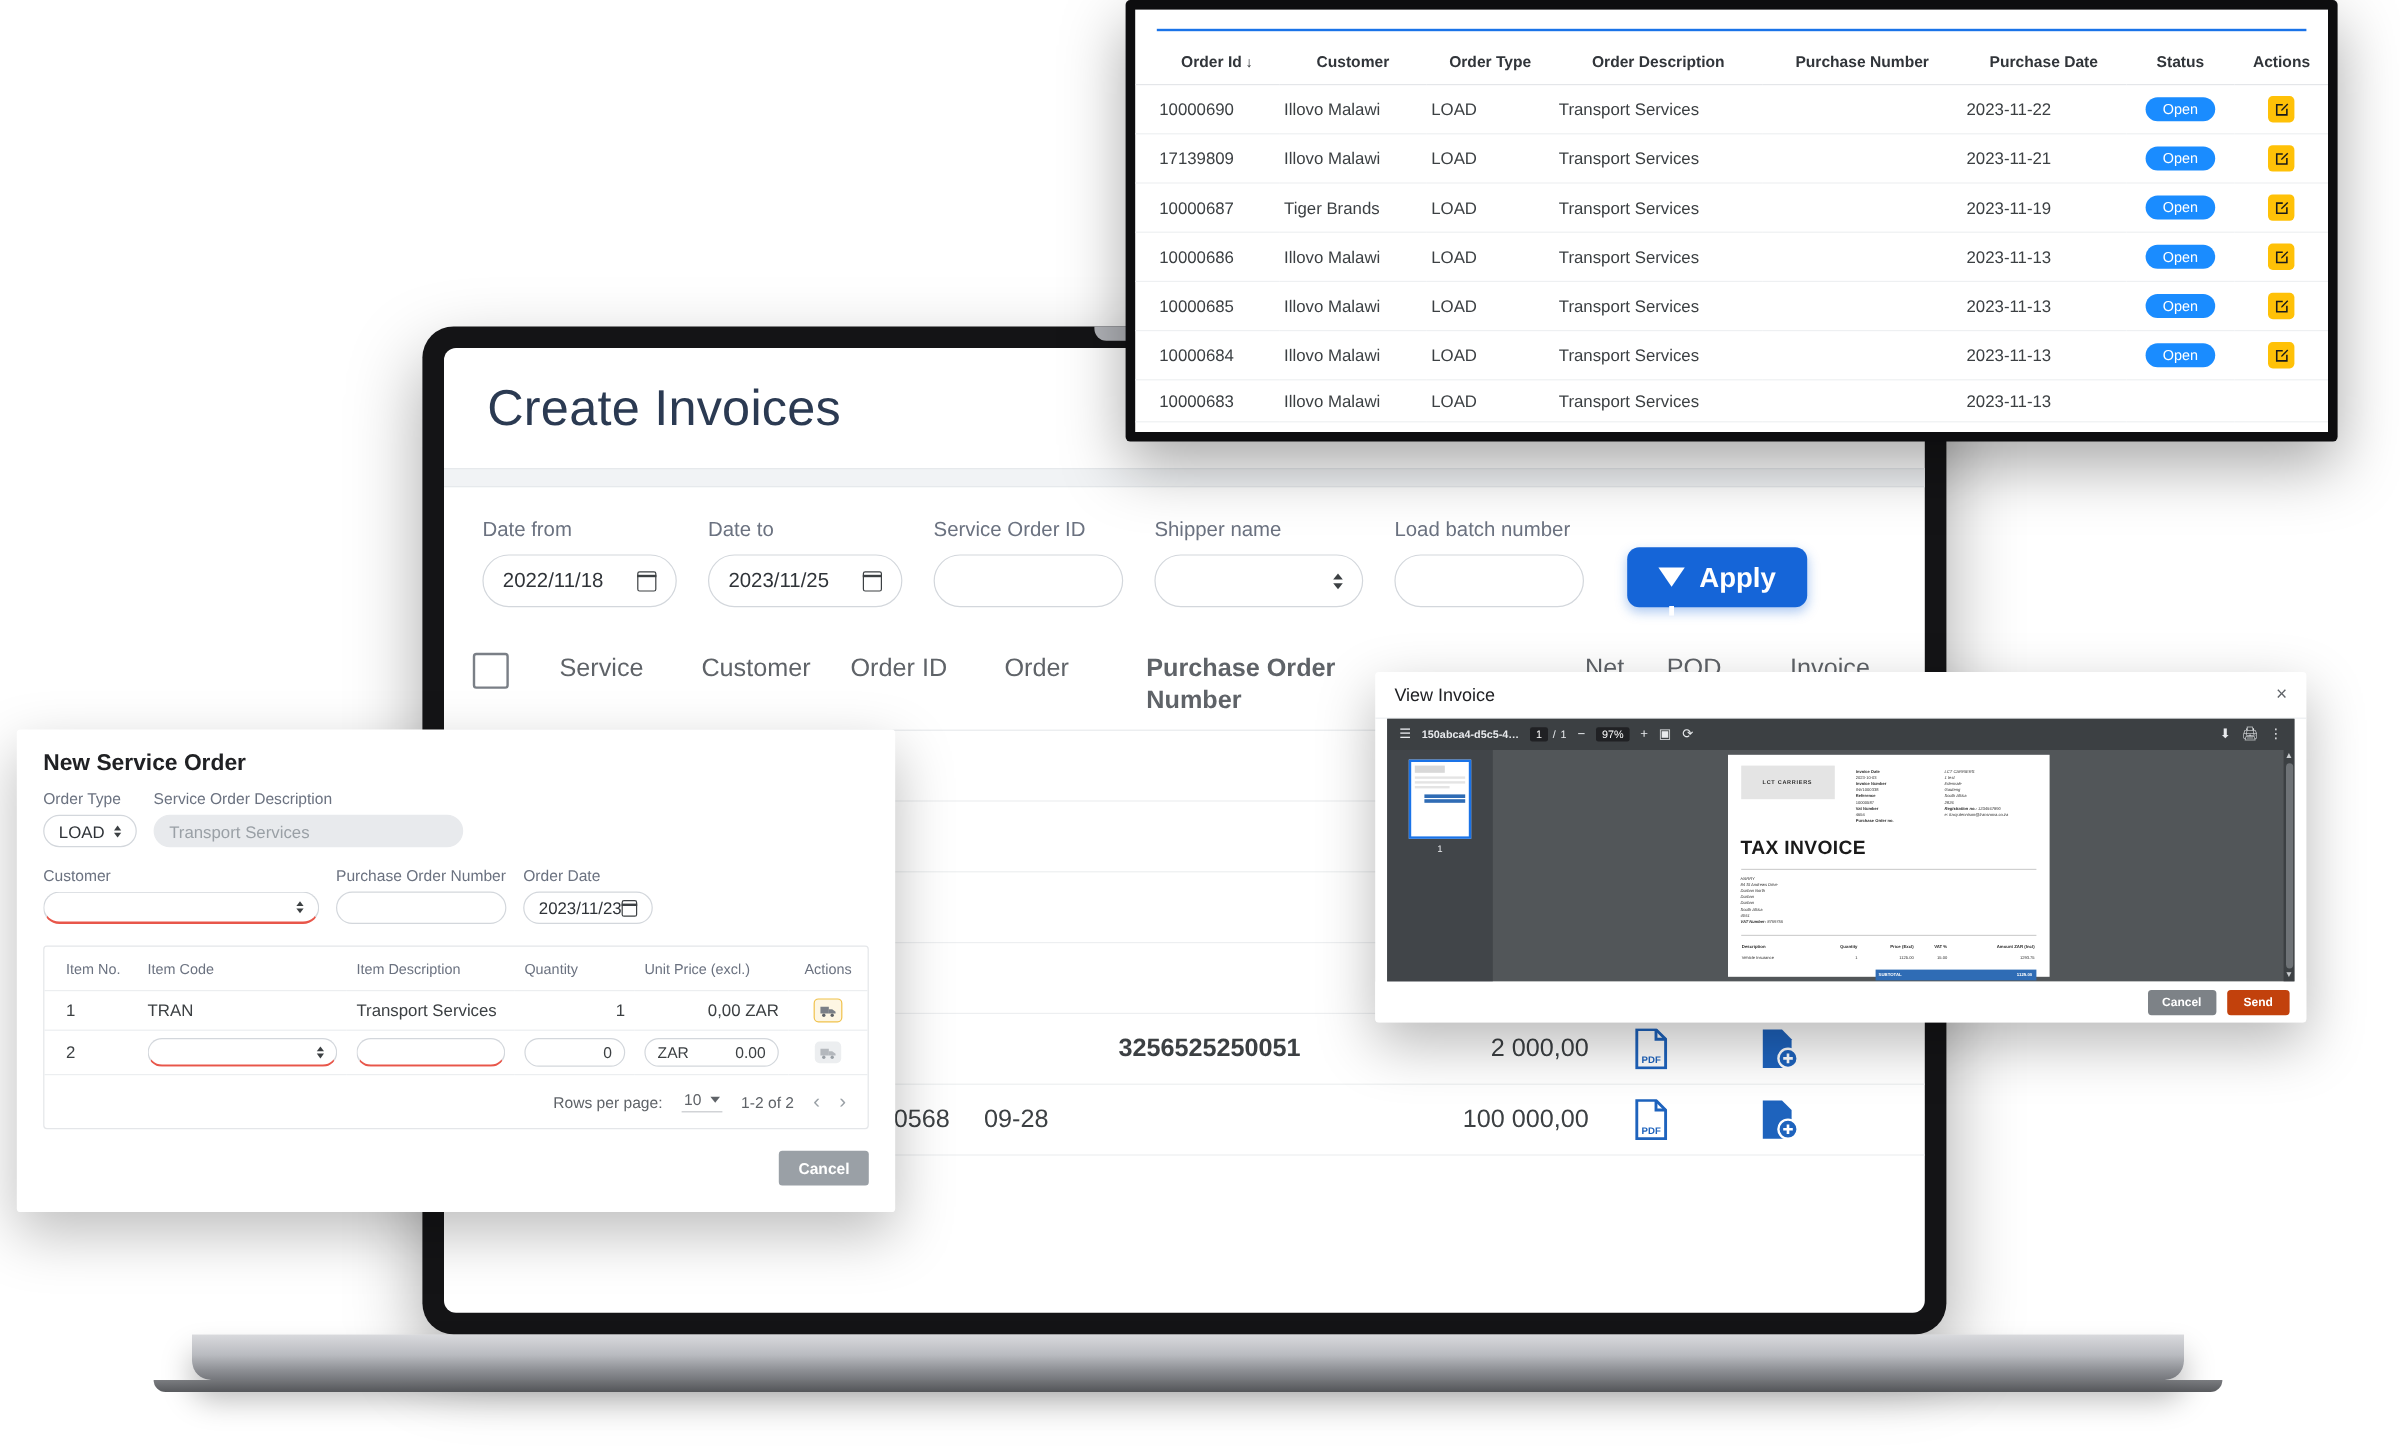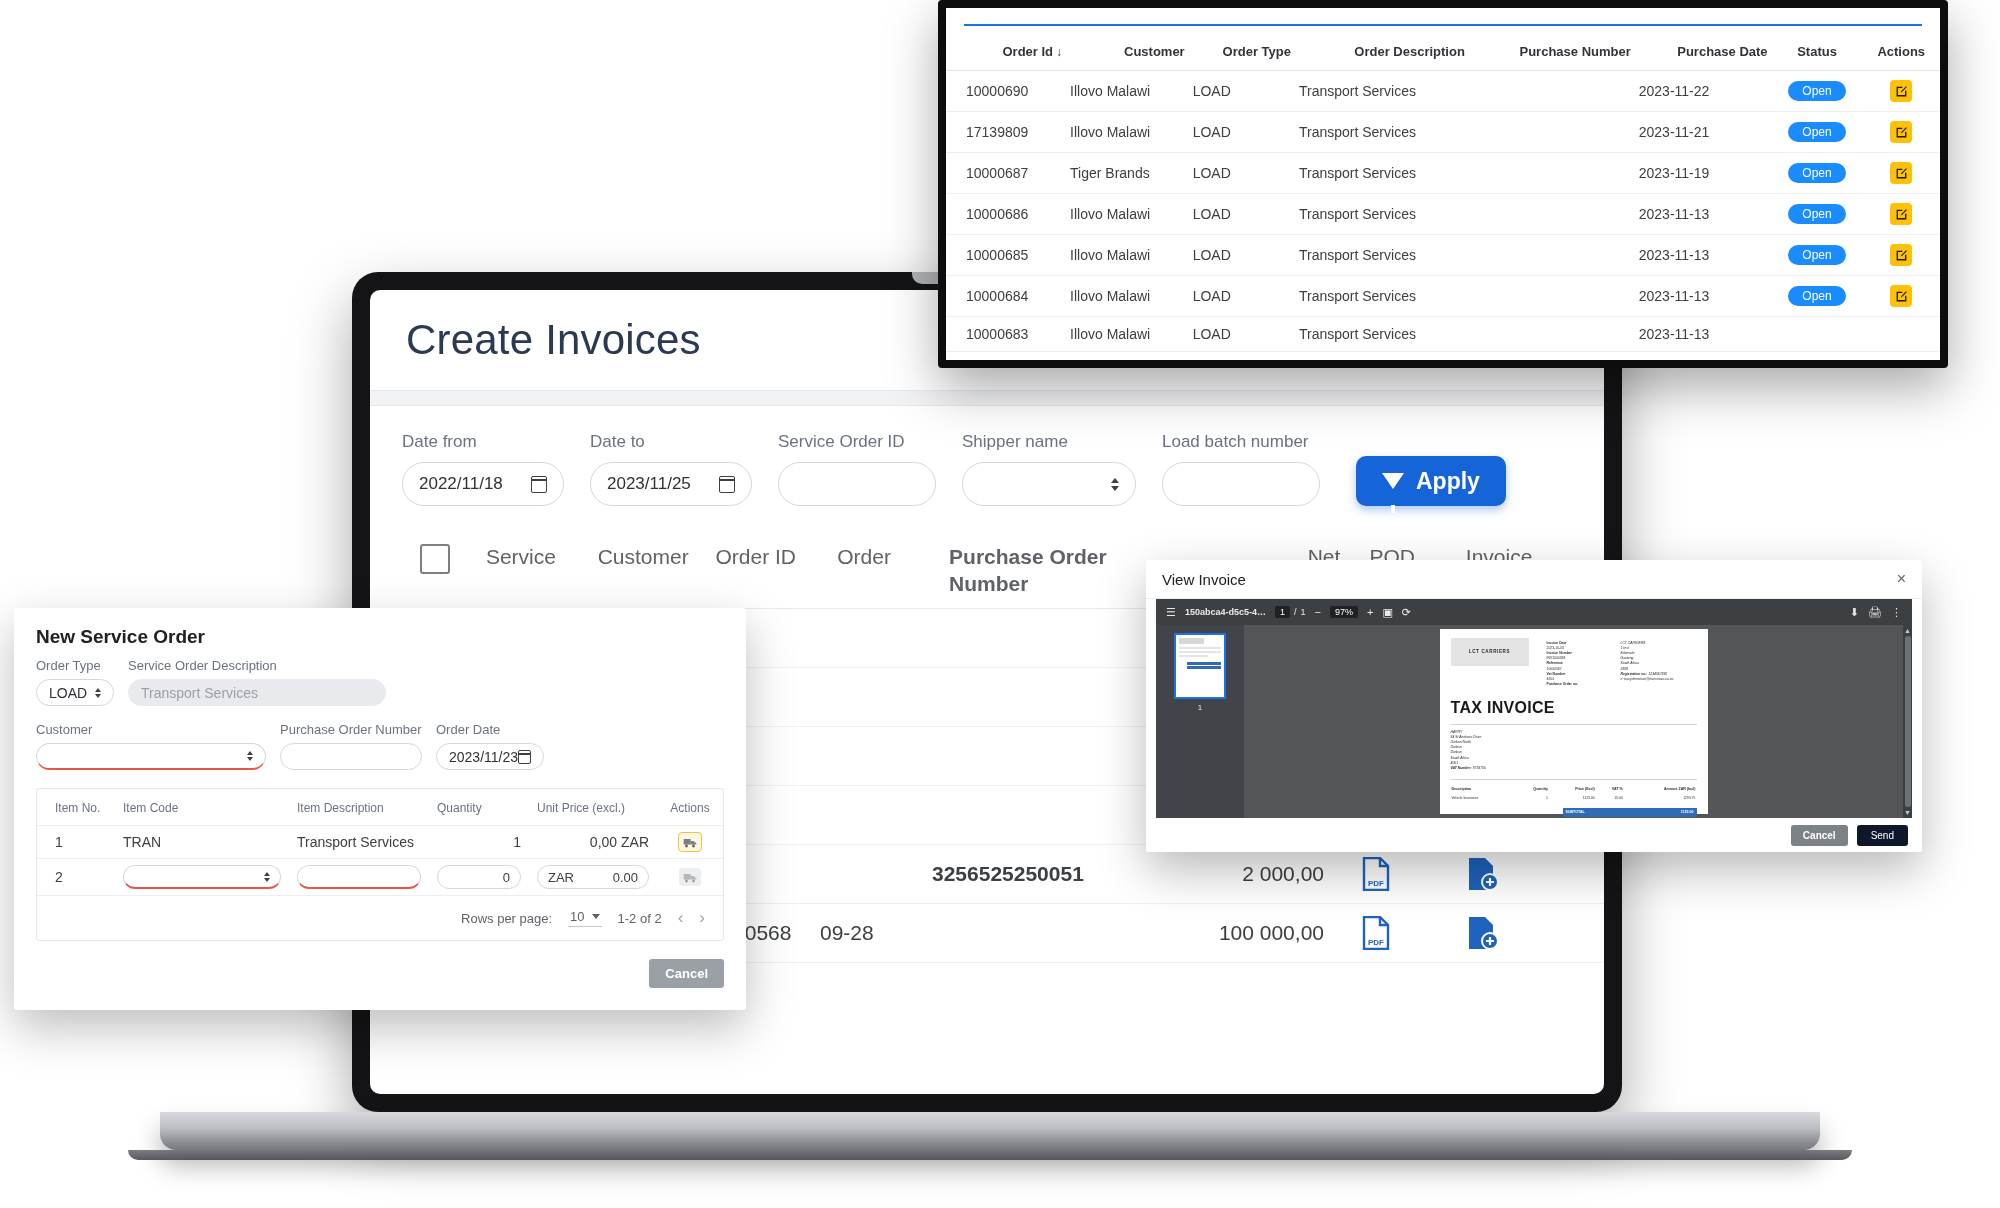--- a/index.html
+++ b/index.html
@@ -41,21 +41,21 @@
   .spin i.up{border-bottom:5px solid #3c4043;}
   .spin i.dn{border-top:5px solid #3c4043;}
   .apply-btn{height:50px;border-radius:10px;background:#1565d8;color:#fff;display:flex;
       align-items:center;gap:12px;padding:0 26px;font-size:23px;font-weight:700;
       box-shadow:0 4px 10px rgba(21,101,216,.35);margin-left:10px;cursor:pointer;}
   .funnel{width:0;height:0;border-left:11px solid transparent;border-right:11px solid transparent;
       border-top:16px solid #fff;position:relative;flex:none;}
   .funnel:after{content:"";position:absolute;left:-2px;top:16px;width:4px;height:8px;background:#fff;}
 
   
-  .grid-head{display:flex;padding:16px 50px 10px;border-bottom:1px solid #e8eaed;justify-content:space-between;}
+  .grid-head{display:flex;padding:16px 24px 10px;border-bottom:1px solid #e8eaed;justify-content:space-between;}
   .gh{font-size:21px;color:#5f6368;font-weight:400;line-height:1.28;}
   .c-chk{width:66px;}
   .c-svc{width:112px;}
   .c-cust{width:118px;}
   .c-oid{width:122px;}
   .c-ord{width:112px;}
   .c-pon{width:196px;font-weight:bold;}
   .c-net{width:196px;text-align:right;}
   .c-pod{width:104px;text-align:center;}
   .c-inv{width:110px;text-align:center;}
@@ -65,21 +65,21 @@
   .pdf-ic svg{display:block;}
   .inv-ic{width:32px;height:34px;margin:0 auto;}
 
   
   .orders-win{position:absolute;left:938px;top:0;width:1010px;height:368px;
       background:#0d0d0f;border-radius:4px;padding:8px;box-sizing:border-box;
       box-shadow:0 20px 52px rgba(0,0,0,.34);}
   .orders-inner{background:#fff;width:100%;height:100%;overflow:hidden;position:relative;}
   .orders-accent{position:absolute;left:18px;right:18px;top:16px;height:2px;background:#1a73e8;}
   .ot{width:100%;border-collapse:collapse;margin-top:26px;}
-  .ot th{font-size:13px;font-weight:700;color:#31353a;text-align:right;padding:10px 4px 11px;
+  .ot th{font-size:13px;font-weight:700;color:#31353a;text-align:center;padding:10px 4px 11px;
       border-bottom:1px solid #e4e6e9;}
   .ot td{font-size:14px;color:#3c4043;padding:9px 4px;border-bottom:1px solid #eef0f2;}
   .ot th:first-child,.ot td:first-child{padding-left:20px;}
   .ot .col-status,.ot .col-actions{text-align:center;}
   .sort-arrow{display:inline-block;margin-left:3px;font-size:12px;}
   .badge-open{display:inline-block;background:#1a8cff;color:#fff;font-size:12px;
       padding:3px 14px;border-radius:11px;font-weight:400;}
   .act-btn{display:inline-flex;align-items:center;justify-content:center;width:22px;height:22px;
       background:#ffc107;border-radius:4px;cursor:pointer;}
 
@@ -142,21 +142,21 @@
   .pagepane{flex:1;display:flex;justify-content:center;padding:4px 0;overflow:hidden;}
   .invpage{width:268px;background:#fff;padding:9px 11px;box-sizing:border-box;font-size:3.4px;
       color:#2b2b2b;line-height:1.5;position:relative;}
   .scroll-rail{width:9px;background:#3c4043;flex:none;display:flex;flex-direction:column;
       align-items:center;justify-content:space-between;padding:2px 0;}
   .rail-arrow{font-size:7px;color:#c9cccf;}
   .rail-thumb{width:6px;flex:1;background:#6e7276;margin:2px 0;border-radius:3px;}
   .vi-foot{height:34px;display:flex;align-items:center;justify-content:flex-end;gap:9px;
       padding:0 14px;flex:none;background:#fff;}
   .btn-cancel{background:#7d8287;color:#fff;font-size:10px;font-weight:700;padding:5px 12px;border-radius:3px;cursor:pointer;}
-  .btn-send{background:#0f172a;color:#fff;font-size:10px;font-weight:400;padding:5px 14px;border-radius:3px;cursor:pointer;}
+  .btn-send{background:#c2410c;color:#fff;font-size:10px;font-weight:700;padding:5px 14px;border-radius:3px;cursor:pointer;}
 
   
   .logo-box{width:78px;height:28px;background:#e4e4e4;display:flex;align-items:center;
       justify-content:center;font-size:4.6px;font-weight:700;letter-spacing:.6px;color:#2b2b2b;}
   .inv-top{display:flex;gap:14px;}
   .inv-meta{display:flex;gap:14px;flex:1;padding-top:3px;}
   .mk{font-weight:700;}
   .tax-h{font-size:16px;font-weight:700;letter-spacing:.3px;margin:9px 0 4px;color:#1a1a1a;}
   .hr{height:1px;background:#d0d0d0;margin:4px 0 5px;}
   .addr i{font-style:italic;display:block;}

